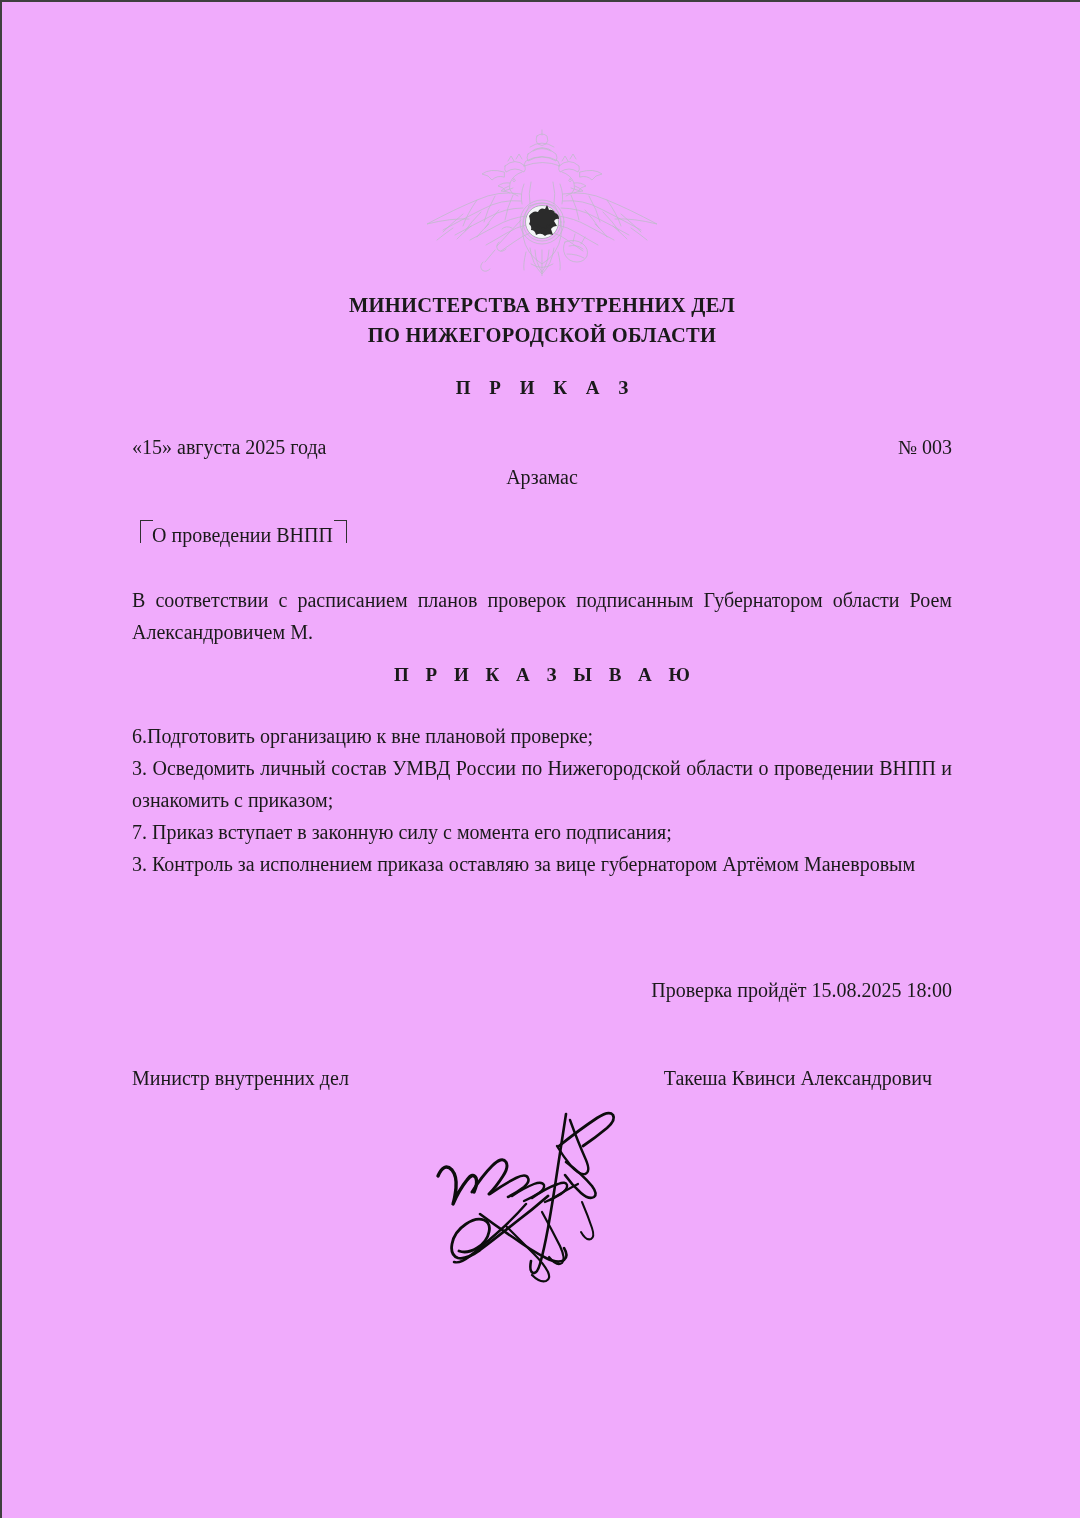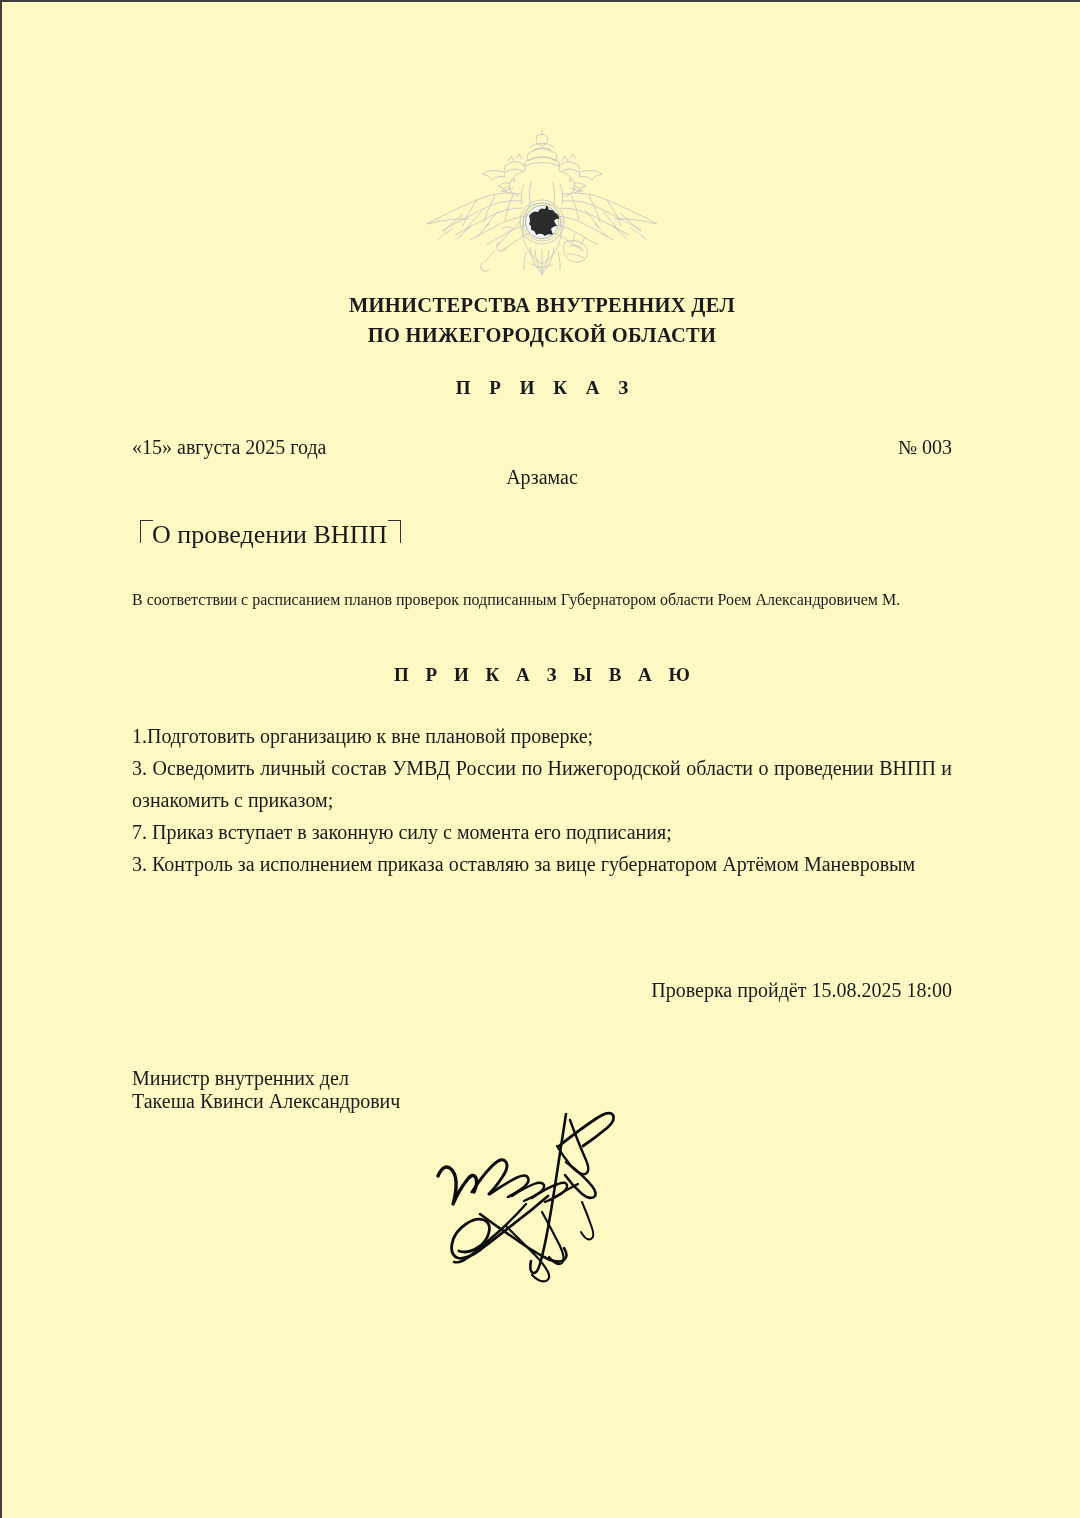--- a/index.html
+++ b/index.html
@@ -8,21 +8,21 @@
     background: #ffffff;
   }
   body {
     font-family: "Liberation Serif", "DejaVu Serif", serif;
     color: #1a1a1a;
   }
   .page {
     position: relative;
     width: 1080px;
     height: 1518px;
-    background: #fef9c3;
+    background: #f0abfc;
     box-sizing: border-box;
     border-top: 2px solid #3f3f3f;
     border-left: 2px solid #3f3f3f;
     overflow: hidden;
   }
 
   
   .emblem-wrap {
     position: absolute;
     left: 0;
@@ -88,21 +88,21 @@
   .subject-row {
     position: absolute;
     left: 138px;
     top: 518px;
     display: flex;
     align-items: flex-start;
   }
   .subject-box {
     position: relative;
     padding: 2px 14px 2px 12px;
-    font-size: 26px;
+    font-size: 20px;
     line-height: 26px;
   }
   .subject-box::before,
   .subject-box::after {
     content: "";
     position: absolute;
     top: 0;
     width: 12px;
     height: 22px;
     border-top: 1.6px solid #303030;
@@ -115,21 +115,21 @@
     right: 0;
     border-right: 1.6px solid #303030;
   }
 
   
   .intro {
     position: absolute;
     left: 130px;
     top: 582px;
     width: 820px;
-    font-size: 16px;
+    font-size: 20px;
     line-height: 32px;
     text-align: justify;
   }
 
   .order-word {
     position: absolute;
     left: 0;
     top: 662px;
     width: 1080px;
     text-align: center;
@@ -165,21 +165,20 @@
   
   .sign-row {
     position: absolute;
     left: 130px;
     top: 1065px;
     width: 800px;
     display: flex;
     justify-content: space-between;
     align-items: baseline;
     font-size: 20px;
-    flex-direction: column;
   }
   .signature-wrap {
     position: absolute;
     left: 418px;
     top: 1082px;
     width: 240px;
     height: 215px;
   }
   .signature {
     width: 240px;
@@ -279,21 +278,21 @@
     <div class="subject-box">
       <span>О проведении ВНПП</span>
     </div>
   </div>
 
   <div class="intro">В соответствии с расписанием планов проверок подписанным Губернатором области Роем Александровичем М.</div>
 
   <div class="order-word">П Р И К А З Ы В А Ю</div>
 
   <div class="items">
-    <p class="item plain">1.Подготовить организацию к вне плановой проверке;</p>
+    <p class="item plain">6.Подготовить организацию к вне плановой проверке;</p>
     <p class="item">3. Осведомить личный состав УМВД России по Нижегородской области о проведении ВНПП и ознакомить с приказом;</p>
     <p class="item plain">7. Приказ вступает в законную силу с момента его подписания;</p>
     <p class="item">3. Контроль за исполнением приказа оставляю за вице губернатором Артёмом Маневровым</p>
   </div>
 
   <div class="inspection">Проверка пройдёт 15.08.2025 18:00</div>
 
   <div class="sign-row">
     <span>Министр внутренних дел</span>
     <span>Такеша Квинси Александрович</span>

